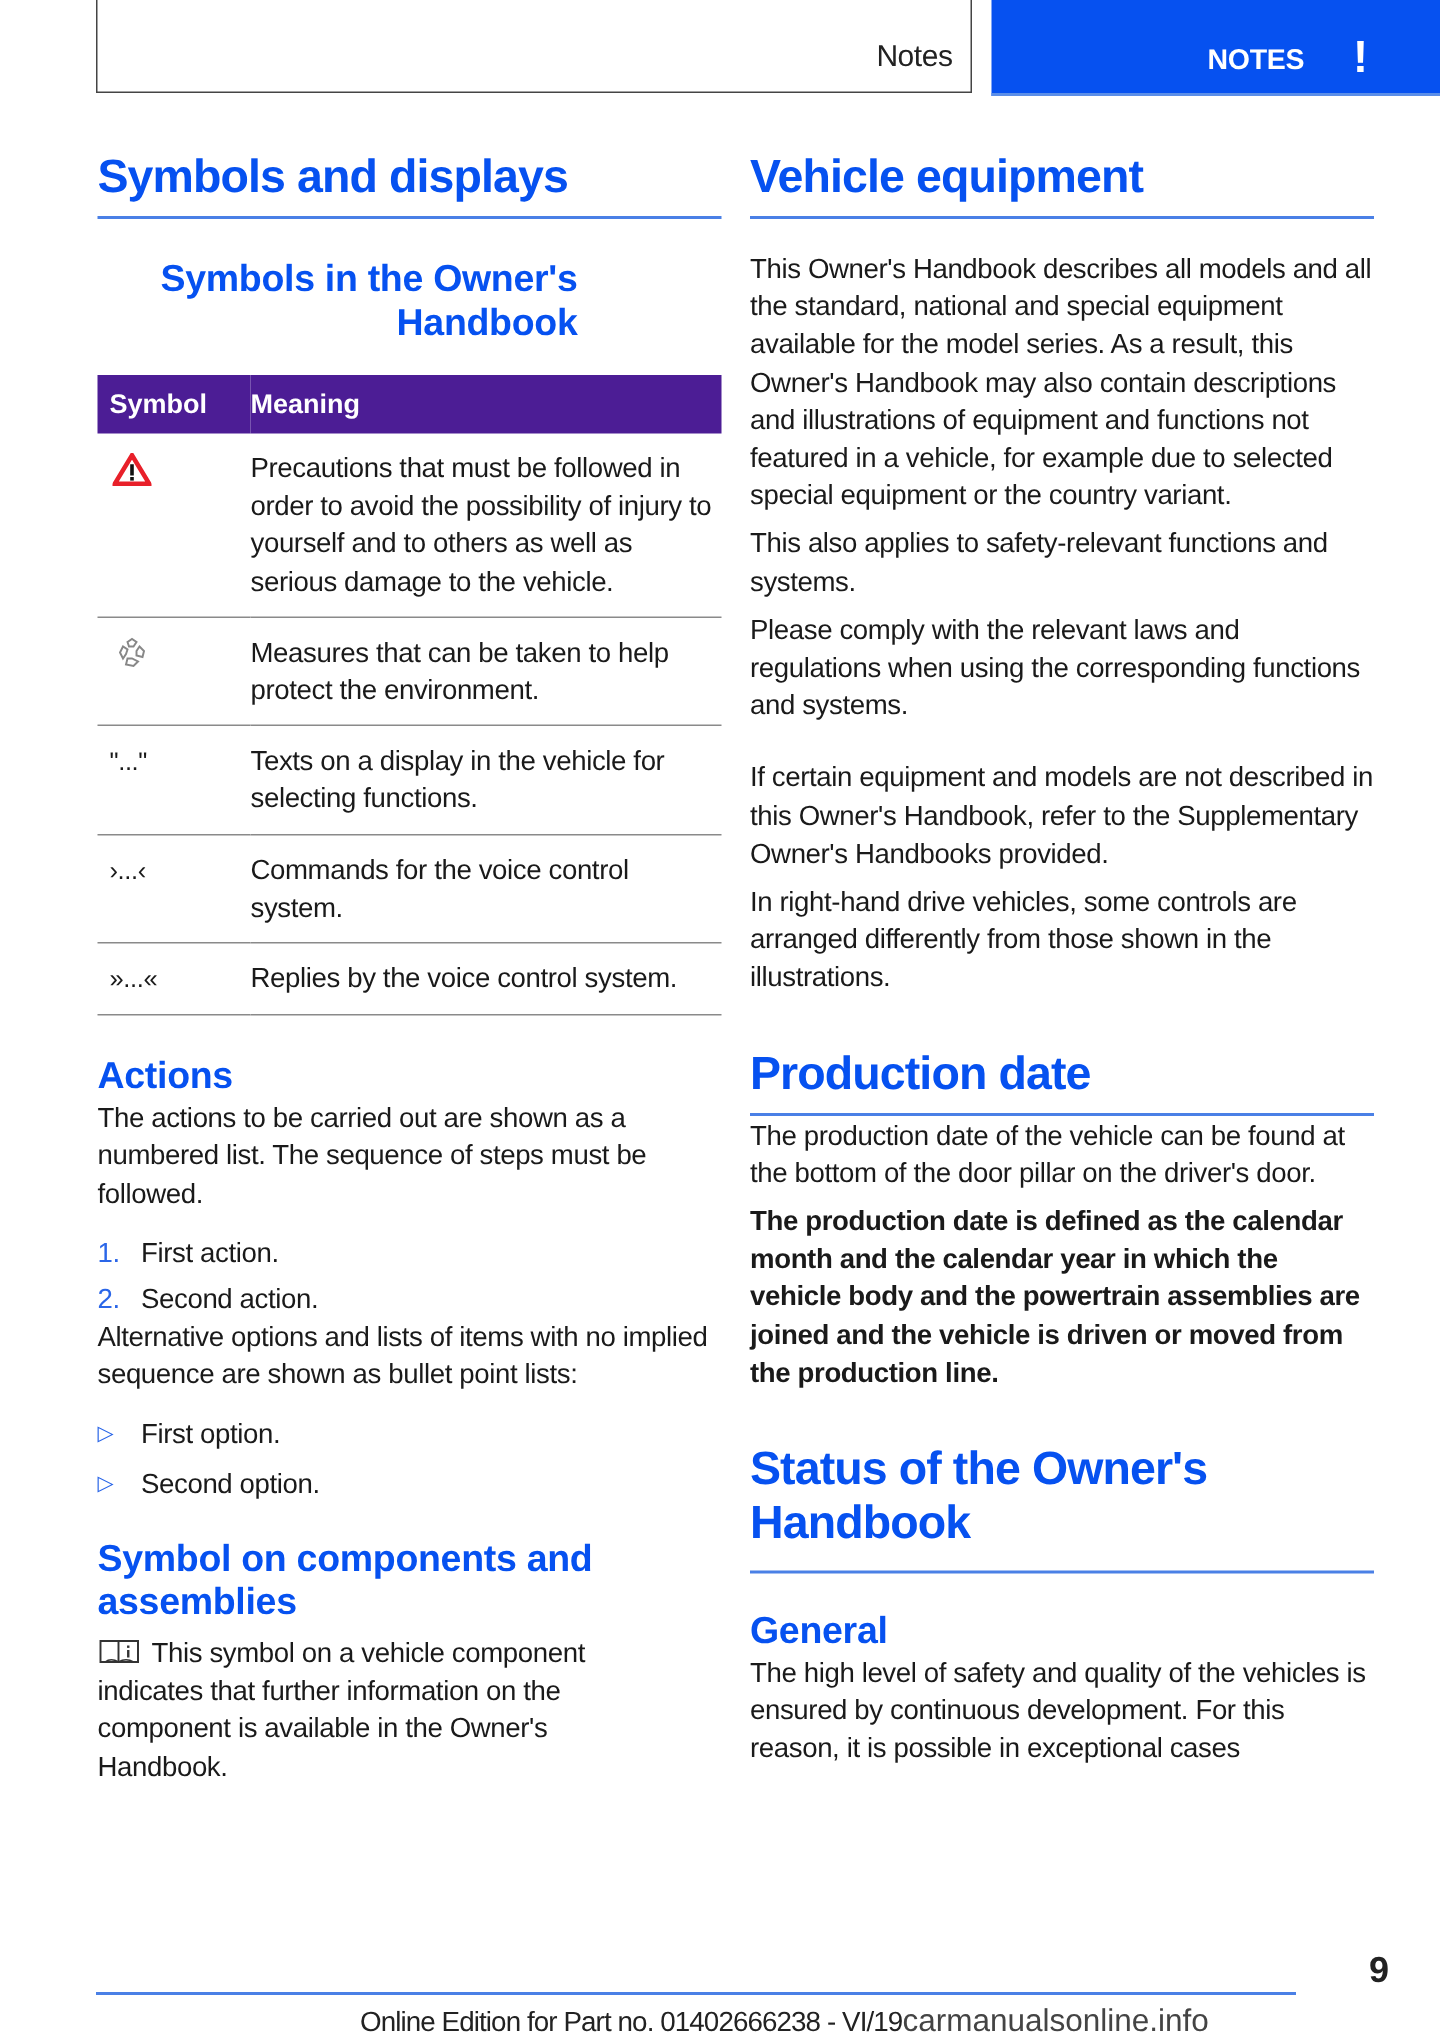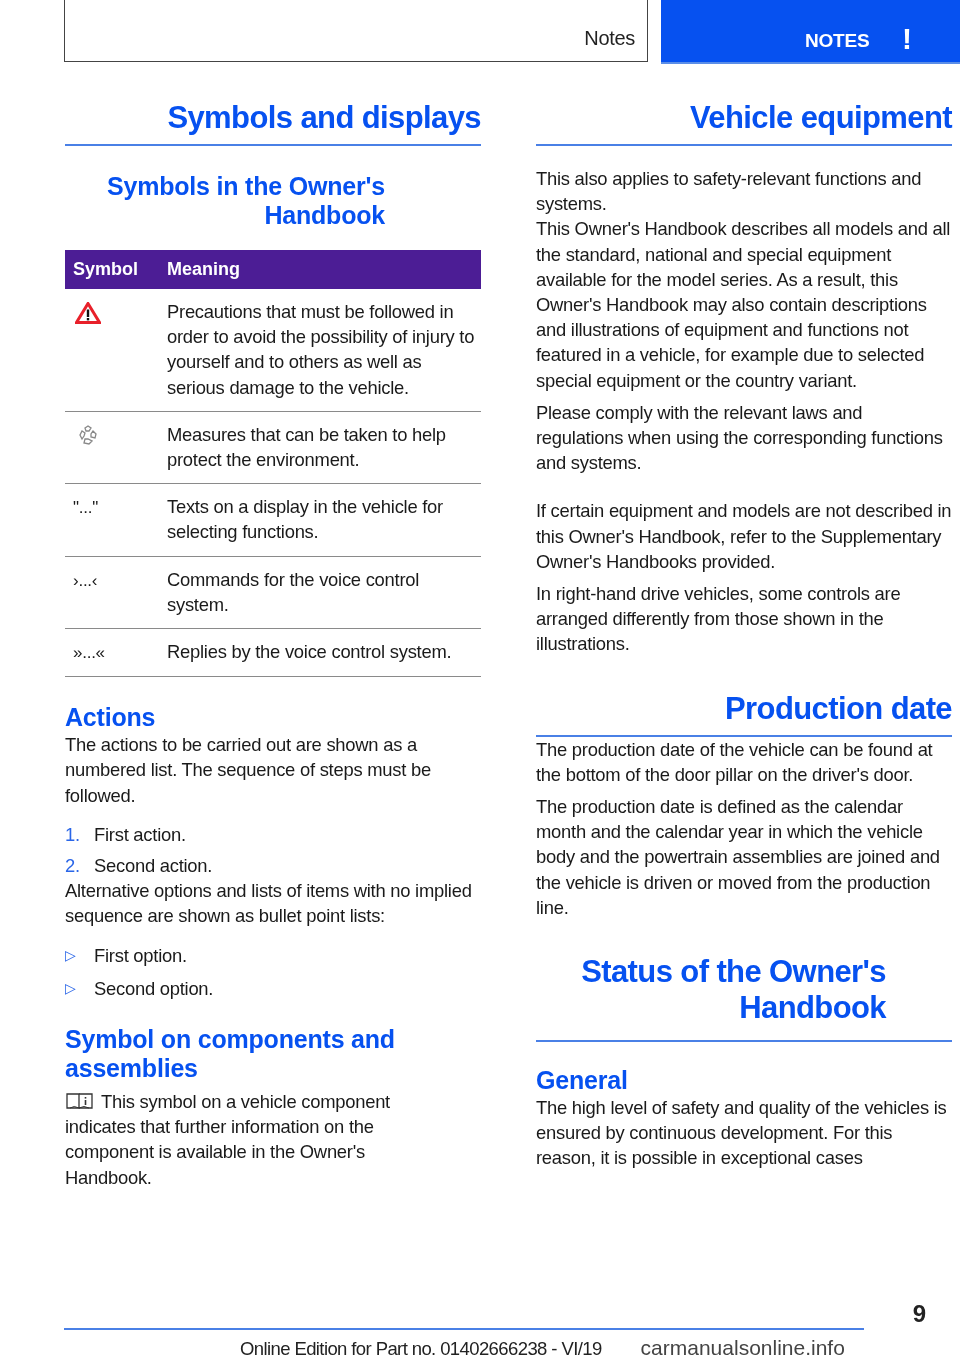--- a/index.html
+++ b/index.html
@@ -13,24 +13,24 @@
                     letter-spacing: -0.3px; }
   .hdr-right { position: absolute; left: 661px; top: 0; width: 299px; height: 64px; background: #0651f0;
                border-bottom: 2px solid #5b8ee8; box-sizing: border-box; }
   .hdr-right-label { position: absolute; left: 144px; bottom: 10px; font-size: 19px; font-weight: bold; color: #fff;
                      letter-spacing: -0.2px; }
   .hdr-right-icon { position: absolute; left: 241px; bottom: 6px; font-size: 30px; font-weight: bold; color: #fff; }
 
   
   .col { position: absolute; top: 100px; width: 416px; }
   .col-left { left: 65px; }
-  .col-right { left: 536px; }
+  .col-right { left: 500px; }
 
   .h1 { font-size: 31px; font-weight: bold; color: #0651f0; letter-spacing: -0.6px;
-        line-height: 36px; padding-bottom: 8px; border-bottom: 2px solid #4a80e6; margin: 0; text-align: right; }
+        line-height: 36px; padding-bottom: 8px; border-bottom: 2px solid #4a80e6; margin: 0; }
   .h2 { font-size: 25px; font-weight: bold; color: #0651f0; line-height: 29px; margin: 0; letter-spacing: -0.2px; }
   .h3 { font-size: 25px; font-weight: bold; color: #0651f0; line-height: 29px; margin: 0; letter-spacing: -0.2px; }
 
   p.body { font-size: 18.4px; line-height: 25.2px; margin: 0; letter-spacing: -0.25px; color: #1a1a1a; }
 
   
   .tbl { width: 416px; border-collapse: collapse; margin-top: 0; }
   .tbl th { background: #4c1d95; color: #fff; font-size: 18px; font-weight: bold; text-align: left;
             height: 39px; padding: 0 0 0 8px; margin-left: 44px; }
   .tbl th.c2 { padding-left: 0; }
@@ -43,21 +43,21 @@
   .numlist li, .bullist li { font-size: 18.4px; line-height: 25.2px; position: relative; padding-left: 29px;
                              letter-spacing: -0.25px; }
   .numlist li .num { position: absolute; left: 0; color: #2a66e8; }
   .bullist li .bul { position: absolute; left: 0; top: 0; color: #2a66e8; font-size: 14px; }
 
   
   .ftr-line { position: absolute; left: 64px; top: 1328px; width: 800px; height: 2px; background: #4a80e6; }
   .ftr-page { position: absolute; right: 34px; top: 1300px; font-size: 24px; font-weight: bold; color: #222; }
   .ftr-text { position: absolute; left: 240px; top: 1336px; font-size: 18.5px; color: #222; letter-spacing: -0.6px;
               white-space: nowrap; }
-  .ftr-wm { color: #444; letter-spacing: 0; font-size: 21px; padding-left: 39px; }
+  .ftr-wm { color: #444; letter-spacing: 0; font-size: 21px; }
 </style>
 </head>
 <body>
 
 <div class="hdr-left">
   <span class="hdr-left-label">Notes</span>
 </div>
 <div class="hdr-right">
   <span class="hdr-right-label">NOTES</span>
   <span class="hdr-right-icon">!</span>
@@ -135,31 +135,31 @@
       <path d="M5 16 Q9 13 14 16 Q19 13 24 16" fill="none" stroke="#333" stroke-width="1"></path>
       <rect x="19.7" y="5" width="1.6" height="1.6" fill="#333"></rect>
       <rect x="19.7" y="8" width="1.6" height="5" fill="#333"></rect>
     </svg><span>This symbol on a vehicle component indicates that further information on the component is available in the Owner's Handbook.</span>
   </p>
 </div>
 
 <div class="col col-right">
   <h1 class="h1">Vehicle equipment</h1>
   <div style="margin-top:20px;">
+    <p class="body">This Owner's Handbook describes all models and all the standard, national and special equipment available for the model series. As a result, this Owner's Handbook may also contain descriptions and illustrations of equipment and functions not featured in a vehicle, for example due to selected special equipment or the country variant.</p>
     <p class="body" style="margin-top:7px;">This also applies to safety-relevant functions and systems.</p>
-    <p class="body">This Owner's Handbook describes all models and all the standard, national and special equipment available for the model series. As a result, this Owner's Handbook may also contain descriptions and illustrations of equipment and functions not featured in a vehicle, for example due to selected special equipment or the country variant.</p>
     <p class="body" style="margin-top:7px;">Please comply with the relevant laws and regulations when using the corresponding functions and systems.</p>
     <p class="body" style="margin-top:23px;">If certain equipment and models are not described in this Owner's Handbook, refer to the Supplementary Owner's Handbooks provided.</p>
     <p class="body" style="margin-top:7px;">In right-hand drive vehicles, some controls are arranged differently from those shown in the illustrations.</p>
   </div>
 
   <h1 class="h1" style="margin-top:34px;">Production date</h1>
   <div style="">
     <p class="body">The production date of the vehicle can be found at the bottom of the door pillar on the driver's door.</p>
-    <p class="body" style="margin-top:7px;">The production date is defined as the calendar month and the calendar year in which the vehicle body and the powertrain assemblies are joined and the vehicle is driven or moved from the production line.</p>
+    <p class="body" style="margin-top:7px;font-weight:bold;">The production date is defined as the calendar month and the calendar year in which the vehicle body and the powertrain assemblies are joined and the vehicle is driven or moved from the production line.</p>
   </div>
 
   <h1 class="h1" style="margin-top:34px; width:350px; border-bottom:none; padding-bottom:0;">Status of the Owner's Handbook</h1>
   <div style="height:2px; background:#4a80e6; margin-top:14px;"></div>
   <h3 class="h3" style="margin-top:24px;">General</h3>
   <p class="body">The high level of safety and quality of the vehicles is ensured by continuous development. For this reason, it is possible in exceptional cases</p>
 </div>
 
 <div class="ftr-line"></div>
 <div class="ftr-page">9</div>

